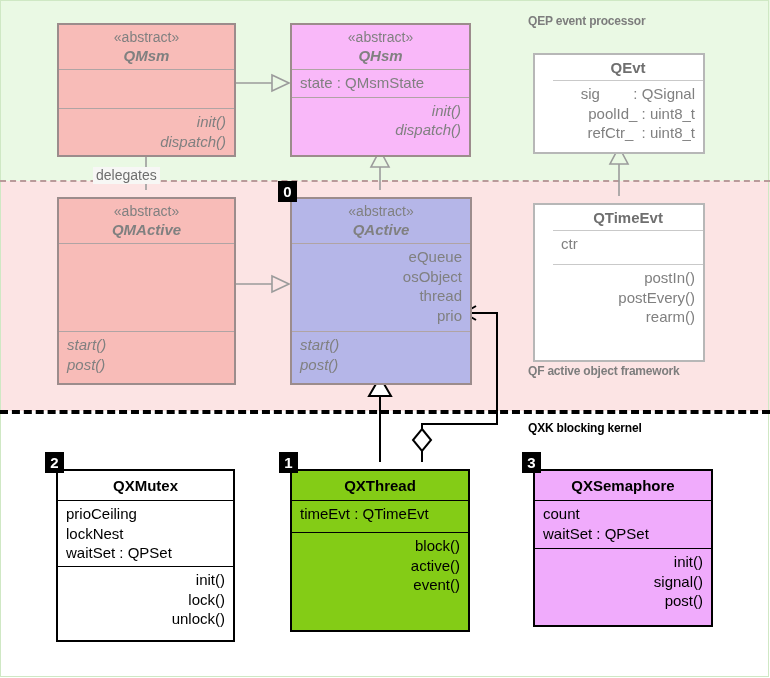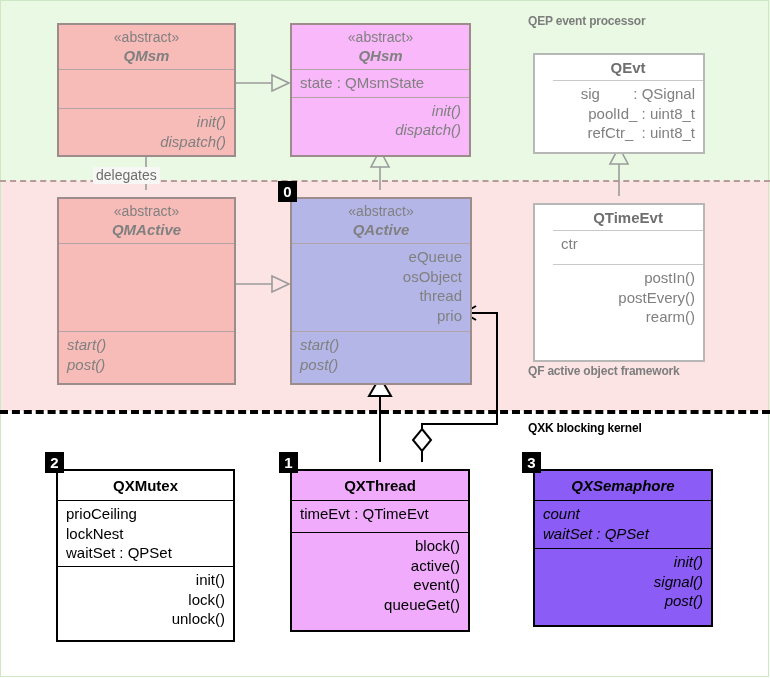--- a/index.html
+++ b/index.html
@@ -124,22 +124,22 @@
   .style-white { border: 2px solid #b7b7b7; background: #ffffff; color: #808080; padding-left: 18px; }
   .style-white .compartment.sep { border-top-color: #c9c9c9; }
 
   #cls-qmsm    { left: 57px;  top: 16px;  width: 179px; height: 134px; background: #f8bcb8; }
   #cls-qhsm    { left: 290px; top: 16px;  width: 181px; height: 134px; background: #f9b8f9; }
   #cls-qevt    { left: 533px; top: 46px;  width: 172px; height: 101px; }
   #cls-qmactive{ left: 57px;  top: 190px; width: 179px; height: 188px; background: #f8bcb8; }
   #cls-qactive { left: 290px; top: 190px; width: 182px; height: 188px; background: #b5b6e8; }
   #cls-qtimeevt{ left: 533px; top: 196px; width: 172px; height: 159px; }
   #cls-qxmutex { left: 56px;  top: 462px; width: 179px; height: 173px; background: #ffffff; }
-  #cls-qxthread{ left: 290px; top: 462px; width: 180px; height: 163px; background: #f0abfc; }
-  #cls-qxsem   { left: 533px; top: 462px; width: 180px; height: 158px; background: #8b5cf6; font-style: italic; }
+  #cls-qxthread{ left: 290px; top: 462px; width: 180px; height: 163px; background: #84cc16; }
+  #cls-qxsem   { left: 533px; top: 462px; width: 180px; height: 158px; background: #f0abfc; }
 
   .grow { flex: 1 1 auto; text-align: right; }
 
   
   .badge {
     position: absolute;
     background: #000000;
     color: #ffffff;
     font-size: 15px;
     font-weight: bold;
@@ -321,21 +321,20 @@
     <div class="compartment title" style="padding-top:5px;padding-bottom:5px;">
       <span class="cname">QXThread</span>
     </div>
     <div class="compartment sep" style="height:32px;">
       <div class="row">timeEvt : QTimeEvt</div>
     </div>
     <div class="compartment sep grow">
       <div class="row">block()</div>
       <div class="row">active()</div>
       <div class="row">event()</div>
-      <div class="row">queueGet()</div>
     </div>
   </div>
 
   <div class="cls style-hard" id="cls-qxsem">
     <div class="compartment title" style="padding-top:5px;padding-bottom:5px;">
       <span class="cname">QXSemaphore</span>
     </div>
     <div class="compartment sep" style="height:48px;">
       <div class="row">count</div>
       <div class="row">waitSet : QPSet</div>

